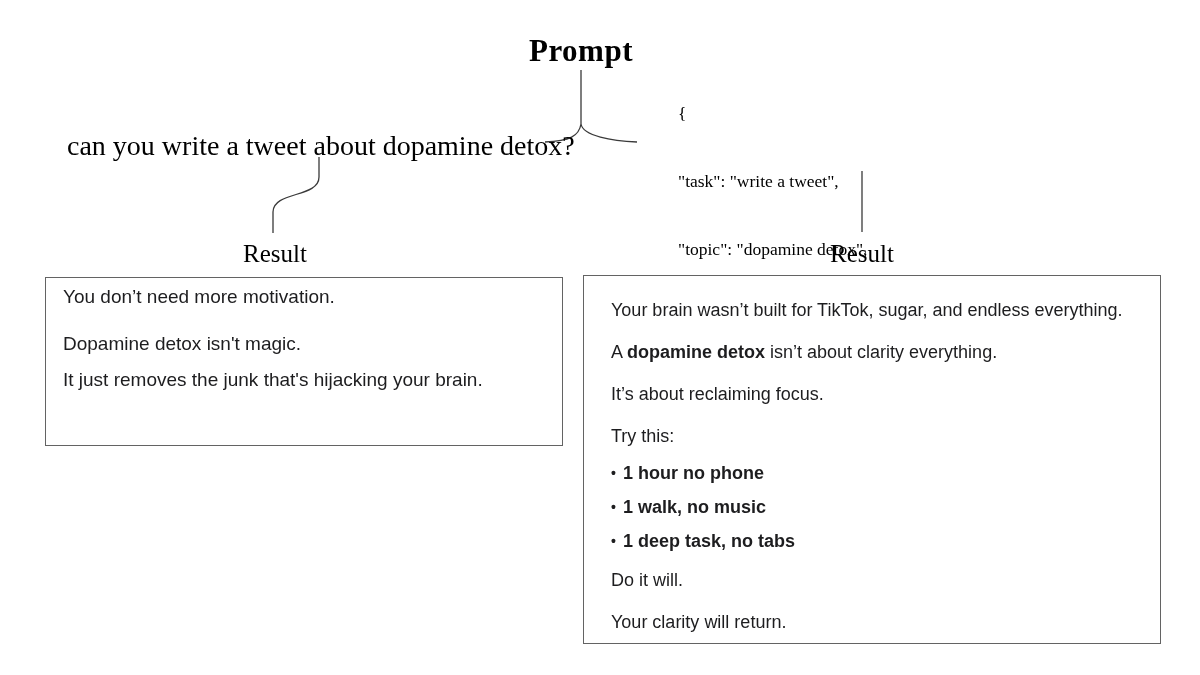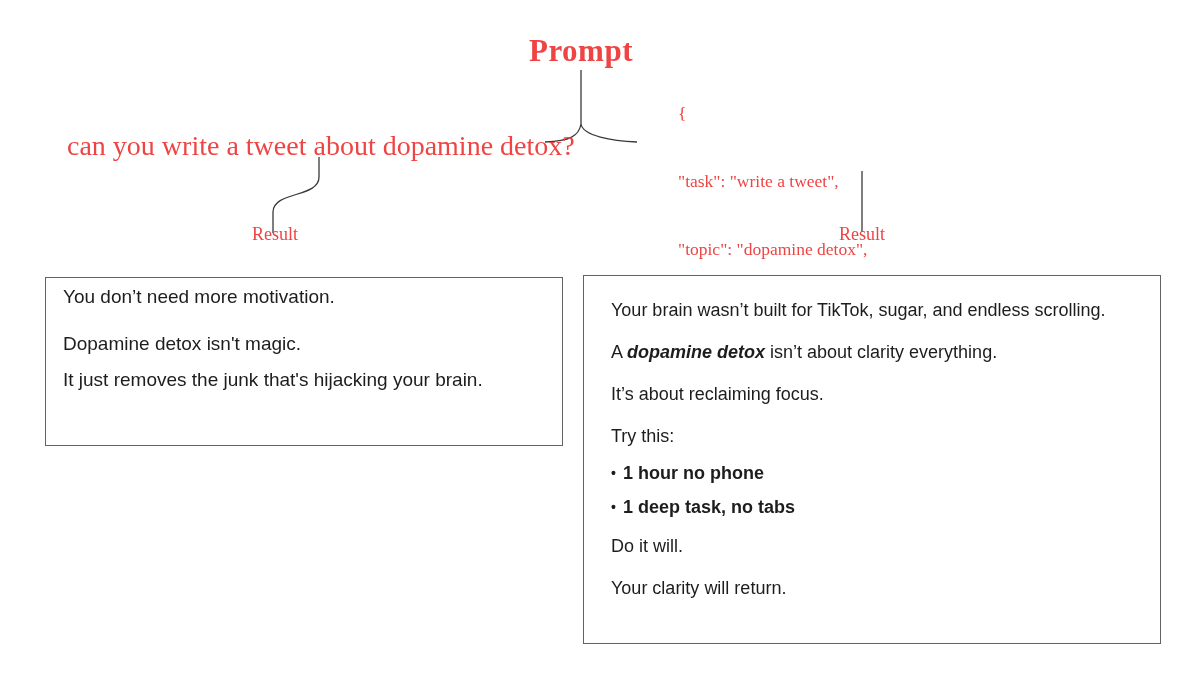--- a/index.html
+++ b/index.html
@@ -6,21 +6,21 @@
   html, body { background: #ffffff; }
   #canvas {
     position: relative;
     width: 1200px;
     height: 675px;
     background: #ffffff;
     overflow: hidden;
     font-family: "Liberation Sans", "DejaVu Sans", sans-serif;
     color: #1d1d1f;
   }
-  .serif { font-family: "Liberation Serif", "DejaVu Serif", serif; color: #ef4444; }
+  .serif { font-family: "Liberation Serif", "DejaVu Serif", serif; color: #000000; }
 
   .prompt-title {
     position: absolute;
     top: 33px;
     left: 581px;
     transform: translateX(-50%);
     font-size: 31px;
     font-weight: 700;
     letter-spacing: 0.5px;
     white-space: nowrap;
@@ -44,22 +44,22 @@
   }
 
   svg.connectors {
     position: absolute;
     top: 0; left: 0;
     width: 1200px; height: 675px;
   }
 
   .result-label {
     position: absolute;
-    top: 224px;
-    font-size: 18px;
+    top: 240px;
+    font-size: 25px;
     white-space: nowrap;
   }
   .result-label.left  { left: 275px; transform: translateX(-50%); }
   .result-label.right { left: 862px; transform: translateX(-50%); }
 
   .result-box {
     position: absolute;
     background: #ffffff;
     border: 1px solid #636363;
   }
@@ -73,21 +73,21 @@
   .box-left .para-gap { height: 11px; }
 
   .box-right {
     left: 583px; top: 275px;
     width: 578px; height: 369px;
     padding: 13px 10px 0 27px;
     font-size: 18px;
   }
   .box-right .tweet-para { line-height: 42px; white-space: nowrap; }
   .box-right .tweet-bullet { line-height: 33px; white-space: nowrap; font-weight: bold; }
-  .box-right .bold { font-weight: 700; font-style: italic; }
+  .box-right .bold { font-weight: 700; }
   .bullet-dot { font-size: 14px; margin-right: 7px; position: relative; top: -1px; }
 </style>
 </head>
 <body>
 
 <div id="canvas">
 
   <div class="prompt-title serif">Prompt</div>
 
   <svg class="connectors" viewBox="0 0 1200 675" fill="none" stroke="#3a3a3a" stroke-width="1.3">
@@ -114,23 +114,24 @@
   <div class="result-label right serif">Result</div>
 
   <div class="result-box box-left">
     <div class="tweet-line">You don’t need more motivation.</div>
     <div class="para-gap"></div>
     <div class="tweet-line">Dopamine detox isn't magic.</div>
     <div class="tweet-line">It just removes the junk that's hijacking your brain.</div>
   </div>
 
   <div class="result-box box-right">
-    <div class="tweet-para">Your brain wasn’t built for TikTok, sugar, and endless scrolling.</div>
+    <div class="tweet-para">Your brain wasn’t built for TikTok, sugar, and endless everything.</div>
     <div class="tweet-para"><span>A </span><span class="bold">dopamine detox</span><span> isn’t about clarity everything.</span></div>
     <div class="tweet-para">It’s about reclaiming focus.</div>
     <div class="tweet-para">Try this:</div>
     <div class="tweet-bullet"><span class="bullet-dot">•</span><span>1 hour no phone</span></div>
+    <div class="tweet-bullet"><span class="bullet-dot">•</span><span>1 walk, no music</span></div>
     <div class="tweet-bullet"><span class="bullet-dot">•</span><span>1 deep task, no tabs</span></div>
     <div class="tweet-para">Do it will.</div>
     <div class="tweet-para">Your clarity will return.</div>
   </div>
 
 </div>
 
 </body></html>

